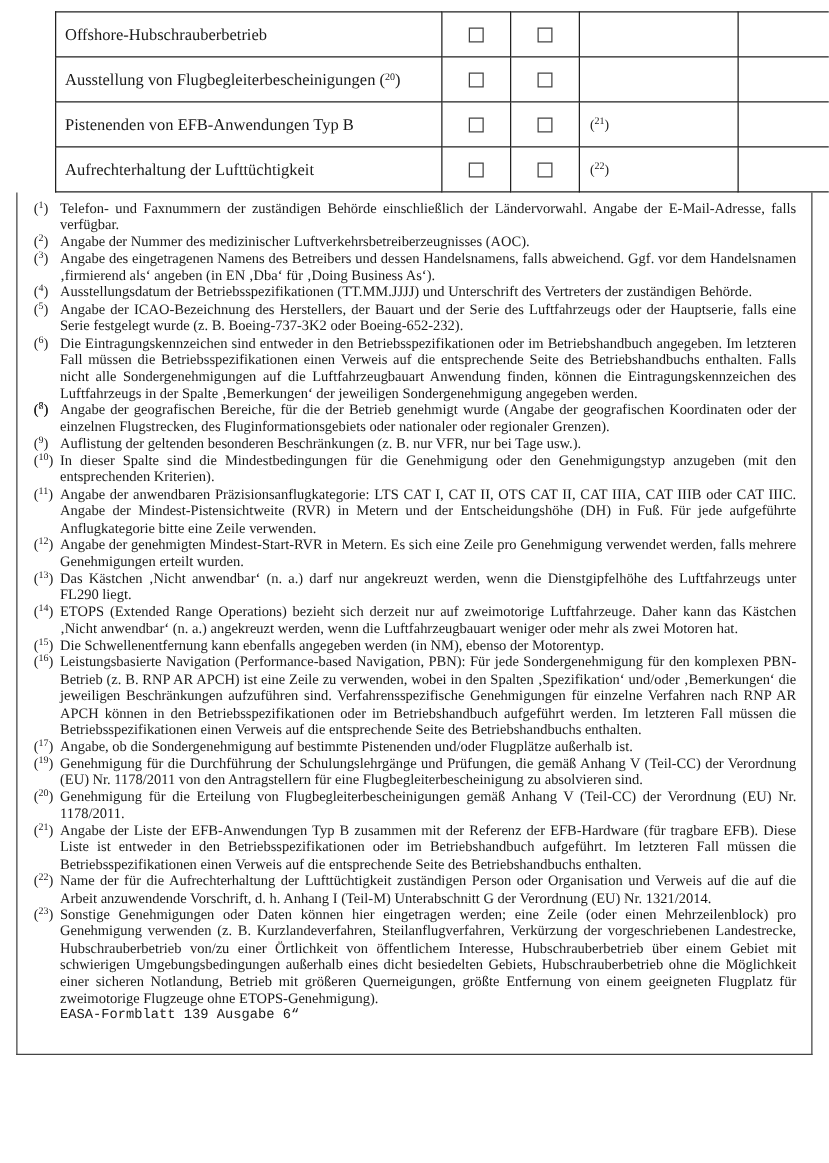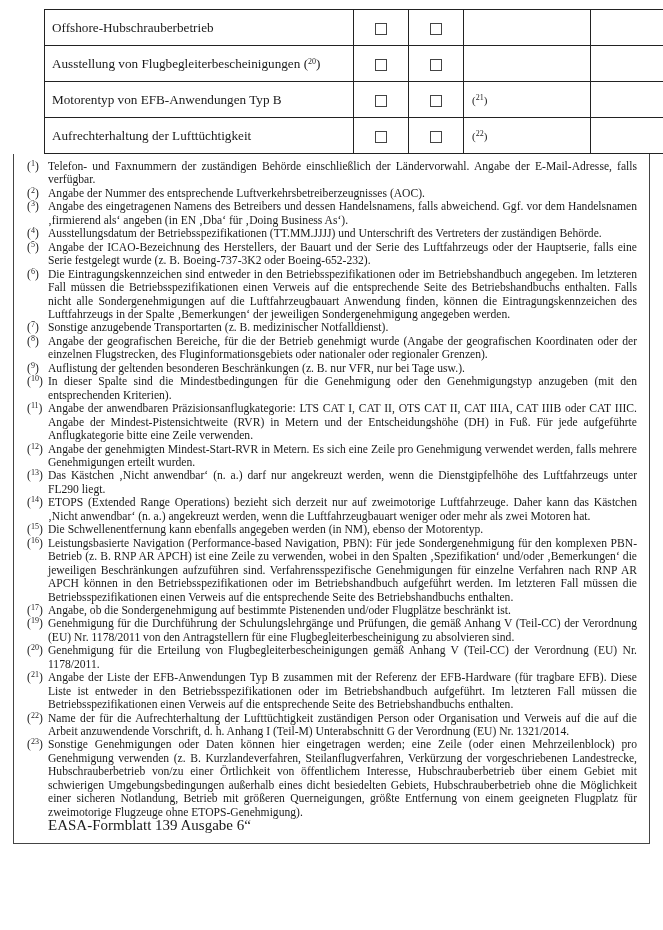--- a/index.html
+++ b/index.html
@@ -12,21 +12,21 @@
   table.form td.cb { text-align: center; }
   table.form td.note { padding-left: 8px; font-size: 11px; }
   .checkbox { display: inline-block; width: 10px; height: 10px; border: 1.5px solid #444;
               vertical-align: middle; background: #fff; }
   sup { font-size: 8px; vertical-align: 4px; line-height: 0; }
   .footnotes { border: 1.5px solid #444; border-top: none; width: 635px; height: 689px;
                box-sizing: content-box; padding: 0; position: relative; }
   ol.fn { list-style: none; margin: 0; padding: 6px 12px 0 13px; font-size: 11.6px; line-height: 13.45px; }
   ol.fn li { position: relative; padding-left: 21px; text-align: justify; }
   ol.fn li .num { position: absolute; left: 0; top: 0; }
-  .formref { padding-left: 34px; font-size: 15px; line-height: 13.45px; }
+  .formref { padding-left: 34px; font-size: 11px; line-height: 13.45px; font-family: Liberation Mono, monospace; }
 </style>
 </head>
 <body>
 
 <div class="page">
   <table class="form">
     <colgroup>
       <col style="width:309px">
         <col style="width:55px">
         <col style="width:55px">
@@ -42,55 +42,55 @@
           <td></td>
         </tr>
         <tr>
           <td class="label"><span>Ausstellung von Flugbegleiterbescheinigungen</span><span> (<sup>20</sup>)</span></td>
           <td class="cb"><span class="checkbox"></span></td>
           <td class="cb"><span class="checkbox"></span></td>
           <td class="note"></td>
           <td></td>
         </tr>
         <tr>
-          <td class="label"><span>Motorentyp von EFB-Anwendungen Typ B</span></td>
+          <td class="label"><span>Pistenenden von EFB-Anwendungen Typ B</span></td>
           <td class="cb"><span class="checkbox"></span></td>
           <td class="cb"><span class="checkbox"></span></td>
           <td class="note">(<sup>21</sup>)</td>
           <td></td>
         </tr>
         <tr>
           <td class="label"><span>Aufrechterhaltung der Lufttüchtigkeit</span></td>
           <td class="cb"><span class="checkbox"></span></td>
           <td class="cb"><span class="checkbox"></span></td>
           <td class="note">(<sup>22</sup>)</td>
           <td></td>
         </tr>
       </tbody>
   </table>
 
   <div class="footnotes">
     <ol class="fn" id="fn-list">
         <li><span class="num">(<sup>1</sup>)</span><span>Telefon- und Faxnummern der zuständigen Behörde einschließlich der Ländervorwahl. Angabe der E-Mail-Adresse, falls verfügbar.</span></li>
-        <li><span class="num">(<sup>2</sup>)</span><span>Angabe der Nummer des entsprechende Luftverkehrsbetreiberzeugnisses (AOC).</span></li>
+        <li><span class="num">(<sup>2</sup>)</span><span>Angabe der Nummer des medizinischer Luftverkehrsbetreiberzeugnisses (AOC).</span></li>
         <li><span class="num">(<sup>3</sup>)</span><span>Angabe des eingetragenen Namens des Betreibers und dessen Handelsnamens, falls abweichend. Ggf. vor dem Handelsnamen ‚firmierend als‘ angeben (in EN ‚Dba‘ für ‚Doing Business As‘).</span></li>
         <li><span class="num">(<sup>4</sup>)</span><span>Ausstellungsdatum der Betriebsspezifikationen (TT.MM.JJJJ) und Unterschrift des Vertreters der zuständigen Behörde.</span></li>
         <li><span class="num">(<sup>5</sup>)</span><span>Angabe der ICAO-Bezeichnung des Herstellers, der Bauart und der Serie des Luftfahrzeugs oder der Hauptserie, falls eine Serie festgelegt wurde (z. B. Boeing-737-3K2 oder Boeing-652-232).</span></li>
         <li><span class="num">(<sup>6</sup>)</span><span>Die Eintragungskennzeichen sind entweder in den Betriebsspezifikationen oder im Betriebshandbuch angegeben. Im letzteren Fall müssen die Betriebsspezifikationen einen Verweis auf die entsprechende Seite des Betriebshandbuchs enthalten. Falls nicht alle Sondergenehmigungen auf die Luftfahrzeugbauart Anwendung finden, können die Eintragungskennzeichen des Luftfahrzeugs in der Spalte ‚Bemerkungen‘ der jeweiligen Sondergenehmigung angegeben werden.</span></li>
-        <li><span class="num">(<sup>7</sup>)</span><span>Sonstige anzugebende Transportarten (z. B. medizinischer Notfalldienst).</span></li>
+        <li><span class="num">(<sup>7</sup>)</span></li>
         <li><span class="num">(<sup>8</sup>)</span><span>Angabe der geografischen Bereiche, für die der Betrieb genehmigt wurde (Angabe der geografischen Koordinaten oder der einzelnen Flugstrecken, des Fluginformationsgebiets oder nationaler oder regionaler Grenzen).</span></li>
         <li><span class="num">(<sup>9</sup>)</span><span>Auflistung der geltenden besonderen Beschränkungen (z. B. nur VFR, nur bei Tage usw.).</span></li>
         <li><span class="num">(<sup>10</sup>)</span><span>In dieser Spalte sind die Mindestbedingungen für die Genehmigung oder den Genehmigungstyp anzugeben (mit den entsprechenden Kriterien).</span></li>
         <li><span class="num">(<sup>11</sup>)</span><span>Angabe der anwendbaren Präzisionsanflugkategorie: LTS CAT I, CAT II, OTS CAT II, CAT IIIA, CAT IIIB oder CAT IIIC. Angabe der Mindest-Pistensichtweite (RVR) in Metern und der Entscheidungshöhe (DH) in Fuß. Für jede aufgeführte Anflugkategorie bitte eine Zeile verwenden.</span></li>
         <li><span class="num">(<sup>12</sup>)</span><span>Angabe der genehmigten Mindest-Start-RVR in Metern. Es sich eine Zeile pro Genehmigung verwendet werden, falls mehrere Genehmigungen erteilt wurden.</span></li>
         <li><span class="num">(<sup>13</sup>)</span><span>Das Kästchen ‚Nicht anwendbar‘ (n. a.) darf nur angekreuzt werden, wenn die Dienstgipfelhöhe des Luftfahrzeugs unter FL290 liegt.</span></li>
         <li><span class="num">(<sup>14</sup>)</span><span>ETOPS (Extended Range Operations) bezieht sich derzeit nur auf zweimotorige Luftfahrzeuge. Daher kann das Kästchen ‚Nicht anwendbar‘ (n. a.) angekreuzt werden, wenn die Luftfahrzeugbauart weniger oder mehr als zwei Motoren hat.</span></li>
         <li><span class="num">(<sup>15</sup>)</span><span>Die Schwellenentfernung kann ebenfalls angegeben werden (in NM), ebenso der Motorentyp.</span></li>
         <li><span class="num">(<sup>16</sup>)</span><span>Leistungsbasierte Navigation (Performance-based Navigation, PBN): Für jede Sondergenehmigung für den komplexen PBN-Betrieb (z. B. RNP AR APCH) ist eine Zeile zu verwenden, wobei in den Spalten ‚Spezifikation‘ und/oder ‚Bemerkungen‘ die jeweiligen Beschränkungen aufzuführen sind. Verfahrensspezifische Genehmigungen für einzelne Verfahren nach RNP AR APCH können in den Betriebsspezifikationen oder im Betriebshandbuch aufgeführt werden. Im letzteren Fall müssen die Betriebsspezifikationen einen Verweis auf die entsprechende Seite des Betriebshandbuchs enthalten.</span></li>
-        <li><span class="num">(<sup>17</sup>)</span><span>Angabe, ob die Sondergenehmigung auf bestimmte Pistenenden und/oder Flugplätze beschränkt ist.</span></li>
+        <li><span class="num">(<sup>17</sup>)</span><span>Angabe, ob die Sondergenehmigung auf bestimmte Pistenenden und/oder Flugplätze außerhalb ist.</span></li>
         <li><span class="num">(<sup>19</sup>)</span><span>Genehmigung für die Durchführung der Schulungslehrgänge und Prüfungen, die gemäß Anhang V (Teil-CC) der Verordnung (EU) Nr. 1178/2011 von den Antragstellern für eine Flugbegleiterbescheinigung zu absolvieren sind.</span></li>
         <li><span class="num">(<sup>20</sup>)</span><span>Genehmigung für die Erteilung von Flugbegleiterbescheinigungen gemäß Anhang V (Teil-CC) der Verordnung (EU) Nr. 1178/2011.</span></li>
         <li><span class="num">(<sup>21</sup>)</span><span>Angabe der Liste der EFB-Anwendungen Typ B zusammen mit der Referenz der EFB-Hardware (für tragbare EFB). Diese Liste ist entweder in den Betriebsspezifikationen oder im Betriebshandbuch aufgeführt. Im letzteren Fall müssen die Betriebsspezifikationen einen Verweis auf die entsprechende Seite des Betriebshandbuchs enthalten.</span></li>
         <li><span class="num">(<sup>22</sup>)</span><span>Name der für die Aufrechterhaltung der Lufttüchtigkeit zuständigen Person oder Organisation und Verweis auf die auf die Arbeit anzuwendende Vorschrift, d. h. Anhang I (Teil-M) Unterabschnitt G der Verordnung (EU) Nr. 1321/2014.</span></li>
         <li><span class="num">(<sup>23</sup>)</span><span>Sonstige Genehmigungen oder Daten können hier eingetragen werden; eine Zeile (oder einen Mehrzeilenblock) pro Genehmigung verwenden (z. B. Kurzlandeverfahren, Steilanflugverfahren, Verkürzung der vorgeschriebenen Landestrecke, Hubschrauberbetrieb von/zu einer Örtlichkeit von öffentlichem Interesse, Hubschrauberbetrieb über einem Gebiet mit schwierigen Umgebungsbedingungen außerhalb eines dicht besiedelten Gebiets, Hubschrauberbetrieb ohne die Möglichkeit einer sicheren Notlandung, Betrieb mit größeren Querneigungen, größte Entfernung von einem geeigneten Flugplatz für zweimotorige Flugzeuge ohne ETOPS-Genehmigung).</span></li>
       </ol>
     <div class="formref">EASA-Formblatt 139 Ausgabe 6“</div>
   </div>
 </div>
 

